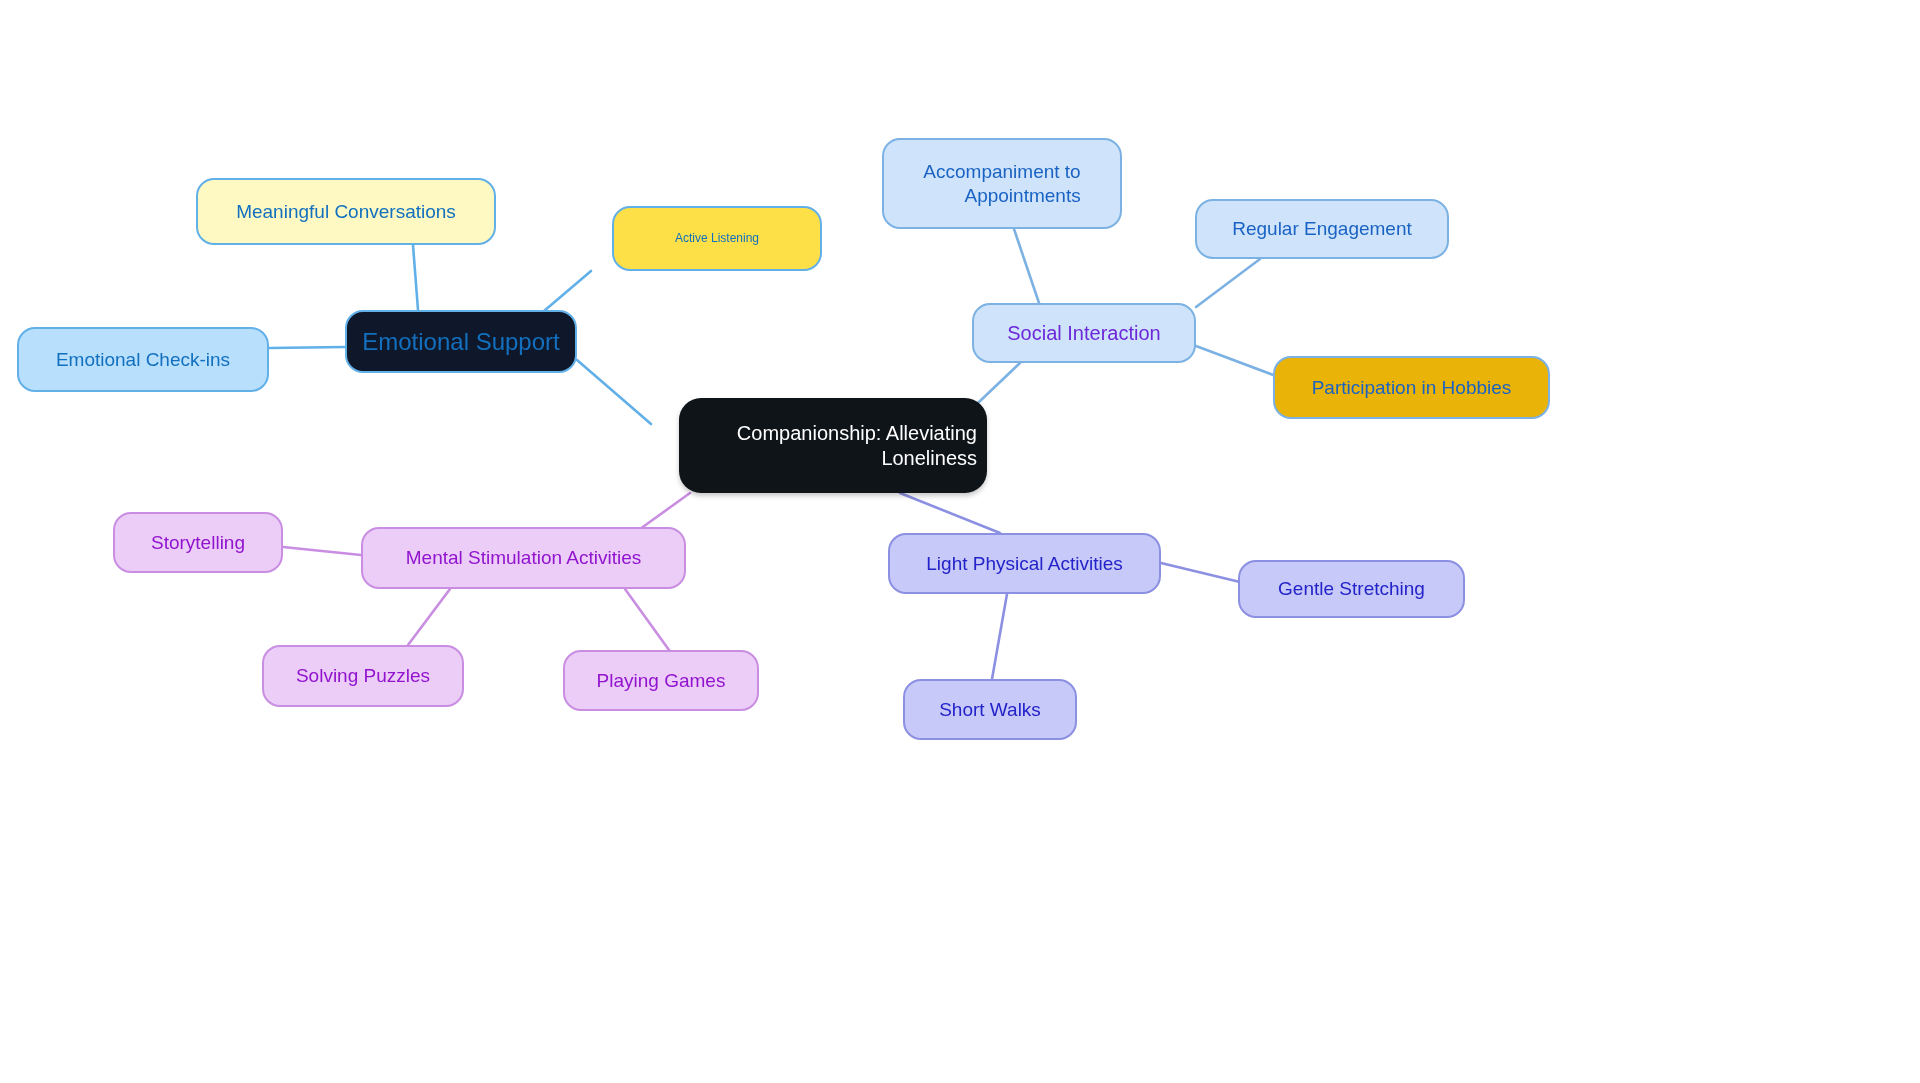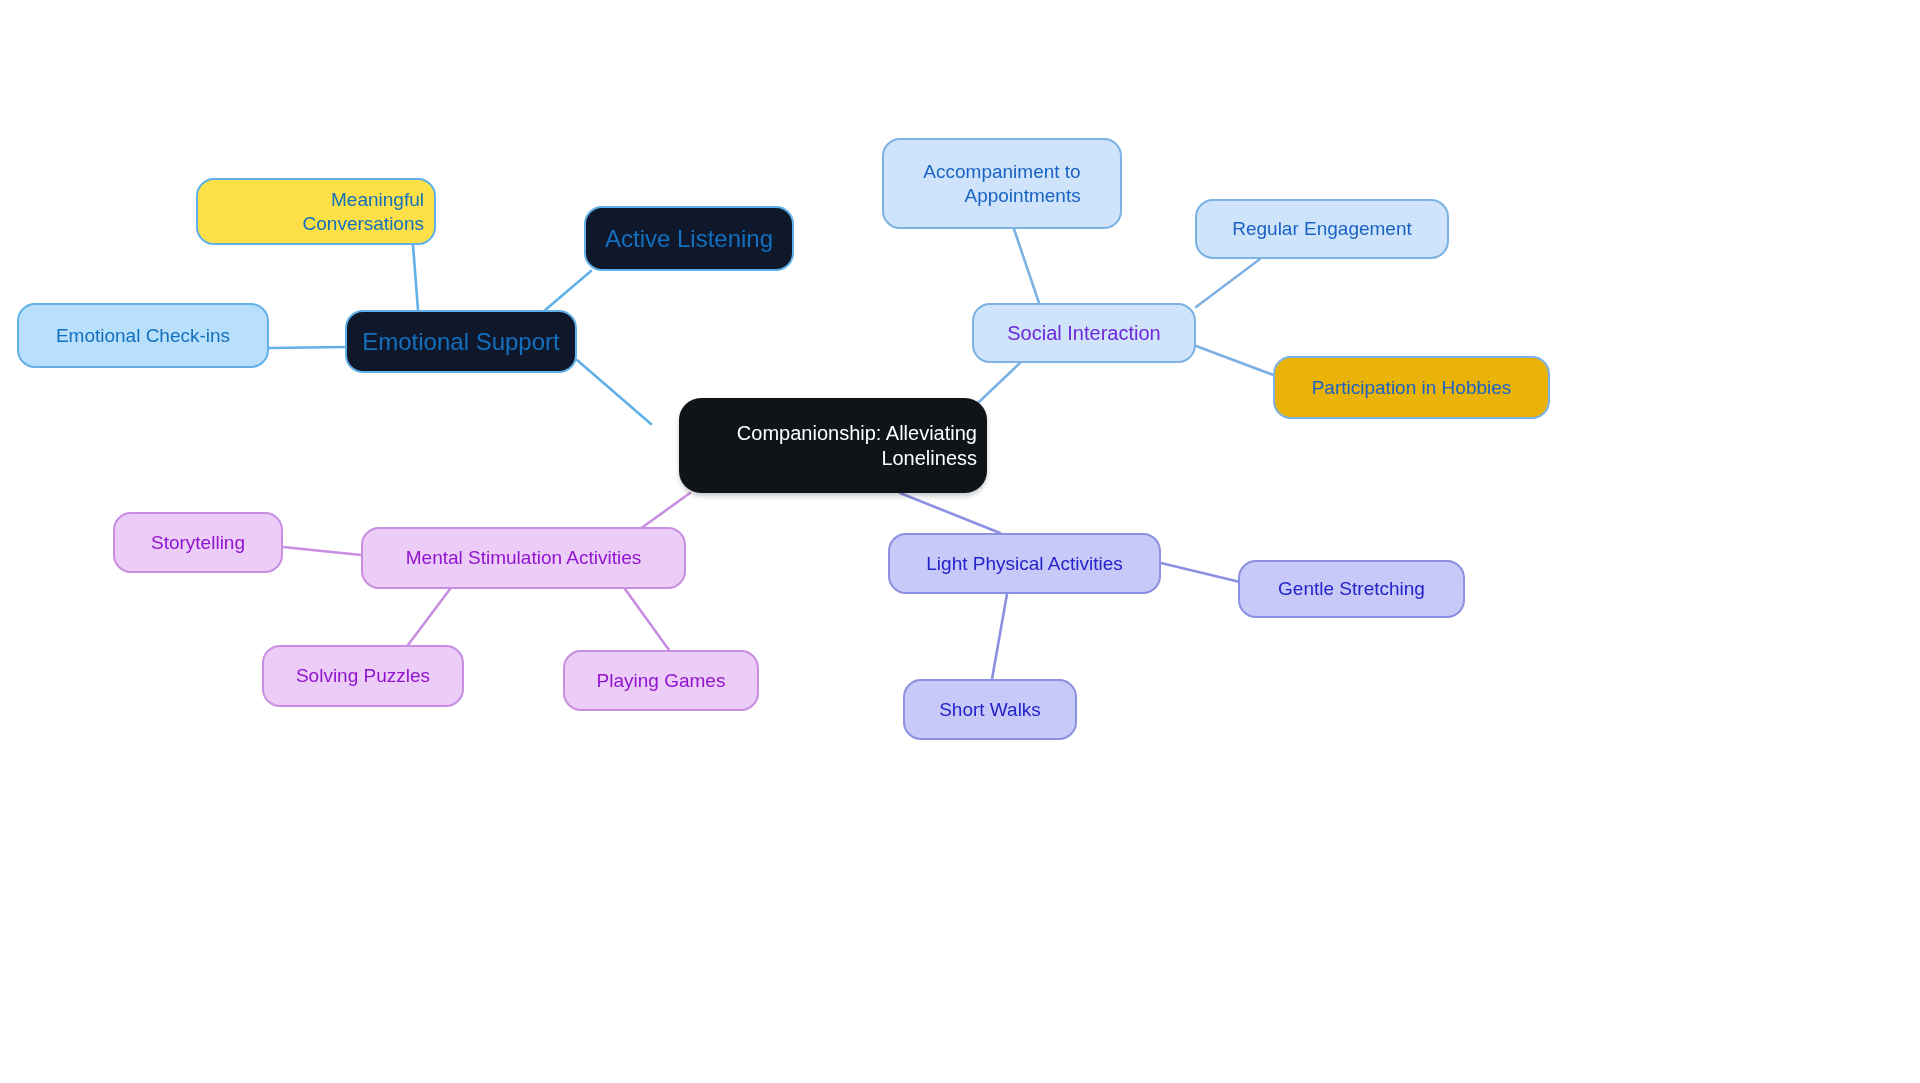--- a/index.html
+++ b/index.html
@@ -61,23 +61,23 @@
       <line x1="361" y1="555" x2="283" y2="547" stroke="#c98ee2" stroke-width="2.6" stroke-linecap="round"></line>
       <line x1="450" y1="589" x2="408" y2="645" stroke="#c98ee2" stroke-width="2.6" stroke-linecap="round"></line>
       <line x1="625" y1="589" x2="669" y2="650" stroke="#c98ee2" stroke-width="2.6" stroke-linecap="round"></line>
       <line x1="900" y1="493" x2="1000" y2="533" stroke="#8c90e2" stroke-width="2.6" stroke-linecap="round"></line>
       <line x1="1161" y1="563" x2="1240" y2="582" stroke="#8c90e2" stroke-width="2.6" stroke-linecap="round"></line>
       <line x1="1007" y1="594" x2="992" y2="679" stroke="#8c90e2" stroke-width="2.6" stroke-linecap="round"></line>
     </svg>
   <div id="node-layer">
       <div class="node root" style="left: 651px; top: 398px; width: 308px; height: 95px; background: rgb(15, 20, 25); border-color: rgb(15, 20, 25); color: rgb(255, 255, 255); font-size: 20px;"><span>Companionship: Alleviating Loneliness</span></div>
       <div class="node" style="left: 345px; top: 310px; width: 232px; height: 63px; background: #0f172a; border-color: rgb(98, 176, 232); color: rgb(18, 112, 191); font-size: 24px;"><span>Emotional Support</span></div>
-      <div class="node" style="left: 196px; top: 178px; width: 240px; height: 67px; background: #fde047; border-color: rgb(98, 176, 232); color: rgb(18, 112, 191); font-size: 19px;"><span>Meaningful Conversations</span></div>
-      <div class="node" style="left: 584px; top: 206px; width: 210px; height: 65px; background: #0f172a; border-color: rgb(98, 176, 232); color: rgb(18, 112, 191); font-size: 24px;"><span>Active Listening</span></div>
-      <div class="node" style="left: 17px; top: 303px; width: 252px; height: 65px; background: rgb(184, 223, 251); border-color: rgb(98, 176, 232); color: rgb(18, 112, 191); font-size: 19px;"><span>Emotional Check-ins</span></div>
+      <div class="node" style="left: 196px; top: 178px; width: 300px; height: 67px; background: #fef9c3; border-color: rgb(98, 176, 232); color: rgb(18, 112, 191); font-size: 19px;"><span>Meaningful Conversations</span></div>
+      <div class="node" style="left: 612px; top: 206px; width: 210px; height: 65px; background: #fde047; border-color: rgb(98, 176, 232); color: rgb(18, 112, 191); font-size: 12px;"><span>Active Listening</span></div>
+      <div class="node" style="left: 17px; top: 327px; width: 252px; height: 65px; background: rgb(184, 223, 251); border-color: rgb(98, 176, 232); color: rgb(18, 112, 191); font-size: 19px;"><span>Emotional Check-ins</span></div>
       <div class="node" style="left: 972px; top: 303px; width: 224px; height: 60px; background: rgb(207, 228, 250); border-color: rgb(124, 178, 227); color: #6d28d9; font-size: 20px;"><span>Social Interaction</span></div>
       <div class="node" style="left: 882px; top: 138px; width: 240px; height: 91px; background: rgb(207, 228, 250); border-color: rgb(124, 178, 227); color: rgb(26, 99, 196); font-size: 19px;"><span>Accompaniment to
 Appointments</span></div>
       <div class="node" style="left: 1195px; top: 199px; width: 254px; height: 60px; background: rgb(207, 228, 250); border-color: rgb(124, 178, 227); color: rgb(26, 99, 196); font-size: 19px;"><span>Regular Engagement</span></div>
       <div class="node" style="left: 1273px; top: 356px; width: 277px; height: 63px; background: #eab308; border-color: rgb(124, 178, 227); color: rgb(26, 99, 196); font-size: 19px;"><span>Participation in Hobbies</span></div>
       <div class="node" style="left: 361px; top: 527px; width: 325px; height: 62px; background: rgb(236, 205, 247); border-color: rgb(201, 142, 226); color: rgb(146, 20, 207); font-size: 19px;"><span>Mental Stimulation Activities</span></div>
       <div class="node" style="left: 113px; top: 512px; width: 170px; height: 61px; background: rgb(236, 205, 247); border-color: rgb(201, 142, 226); color: rgb(146, 20, 207); font-size: 19px;"><span>Storytelling</span></div>
       <div class="node" style="left: 262px; top: 645px; width: 202px; height: 62px; background: rgb(236, 205, 247); border-color: rgb(201, 142, 226); color: rgb(146, 20, 207); font-size: 19px;"><span>Solving Puzzles</span></div>
       <div class="node" style="left: 563px; top: 650px; width: 196px; height: 61px; background: rgb(236, 205, 247); border-color: rgb(201, 142, 226); color: rgb(146, 20, 207); font-size: 19px;"><span>Playing Games</span></div>
       <div class="node" style="left: 888px; top: 533px; width: 273px; height: 61px; background: rgb(199, 201, 248); border-color: rgb(140, 144, 226); color: rgb(35, 35, 201); font-size: 19px;"><span>Light Physical Activities</span></div>

